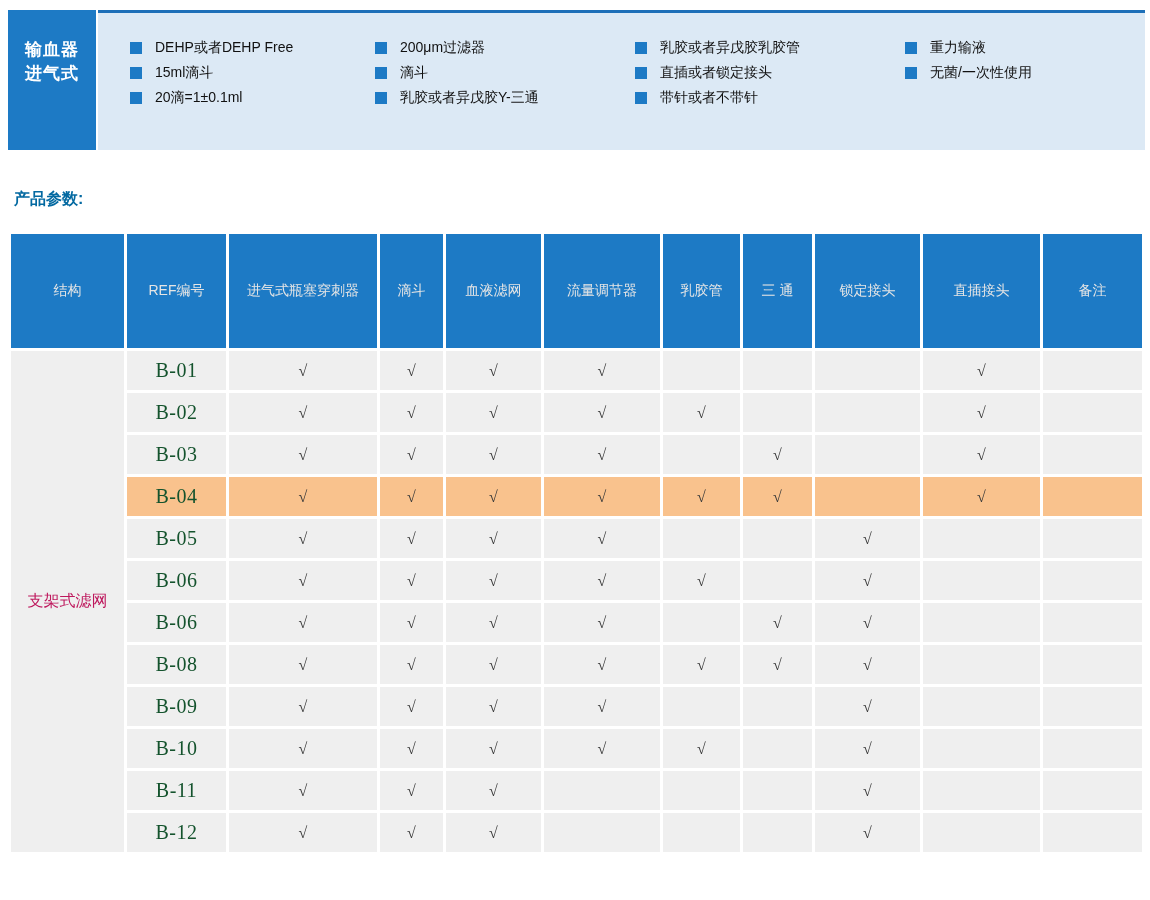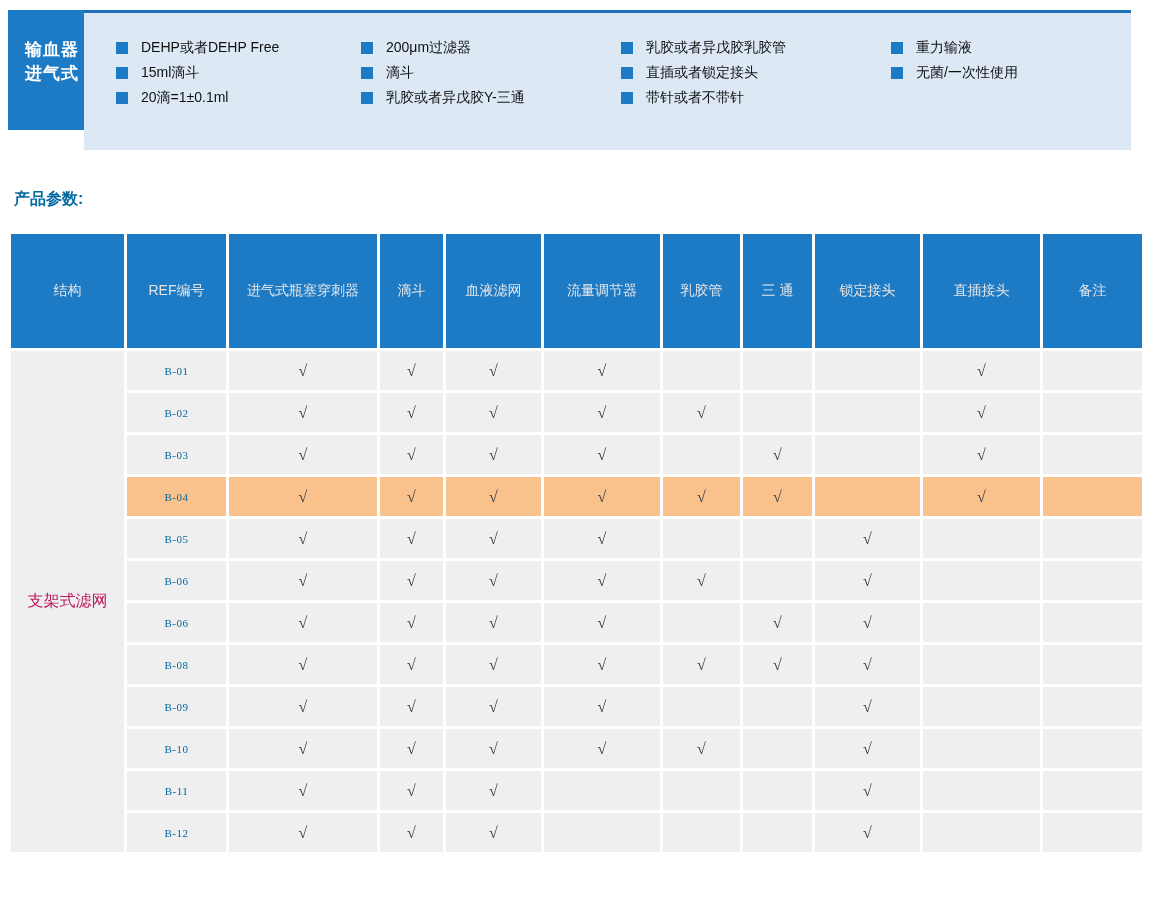--- a/index.html
+++ b/index.html
@@ -10,27 +10,27 @@
     --highlight:#f9c28d;
   }
   html,body{margin:0;padding:0;background:#fff;}
   body{
     width:1150px;height:900px;position:relative;overflow:hidden;
     font-family:"Liberation Sans","DejaVu Sans",sans-serif;color:#111;
   }
   
   .banner{position:relative;height:152px;}
   .banner-title{
-    position:absolute;left:8px;top:10px;width:88px;height:120px;
+    position:absolute;left:8px;top:10px;width:88px;height:140px;
     background:var(--accent);color:#fff;font-weight:bold;font-size:17px;
     line-height:24px;padding-top:28px;box-sizing:border-box;text-align:center;
     letter-spacing:1px;
   }
   .banner-panel{
-    position:absolute;left:84px;top:10px;width:1047px;height:140px;
+    position:absolute;left:98px;top:10px;width:1047px;height:140px;
     background:var(--panel);border-top:3px solid var(--panel-border);
     box-sizing:border-box;
   }
   .feature-col{position:absolute;top:22px;}
   .fc0{left:32px}.fc1{left:277px}.fc2{left:537px}.fc3{left:807px}
   .feature-item{height:25px;display:flex;align-items:center;font-size:14px;color:#111;white-space:nowrap;}
   .bullet{width:12px;height:12px;background:var(--accent);margin-right:13px;flex:none;}
   
   .section-heading{margin:37px 0 0 14px;font-size:16px;font-weight:bold;color:#0369a1;height:20px;}
   
@@ -38,21 +38,21 @@
     border-collapse:collapse;table-layout:fixed;margin:22px 0 0 8px;width:1134px;
   }
   .product th,.product td{
     border:3px solid #fff;padding:0;text-align:center;vertical-align:middle;overflow:hidden;
   }
   .product thead th{
     background:var(--accent);color:#e5e5e5;font-size:14px;font-weight:normal;height:114px;
   }
   .product tbody td{background:var(--row);height:39px;font-size:15px;color:#222;}
   .product td.ref{
-    font-family:"Liberation Serif","DejaVu Serif",serif;font-size:11px;color:#0369a1;letter-spacing:.5px;
+    font-family:"Liberation Serif","DejaVu Serif",serif;font-size:20px;color:#14532d;letter-spacing:.5px;
   }
   .product td.check{
     font-family:"Liberation Serif","DejaVu Serif",serif;font-style:italic;font-size:16px;color:#3a3a3a;
   }
   .product td.structure{font-weight:normal;font-size:16px;color:#be185d;}
   .product tr.highlight td{background:var(--highlight);}
 </style>
 </head>
 <body>
 

